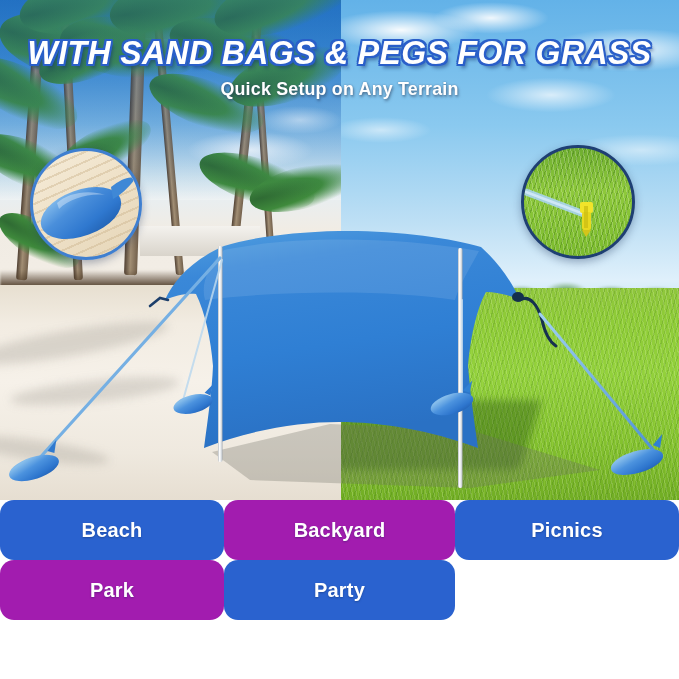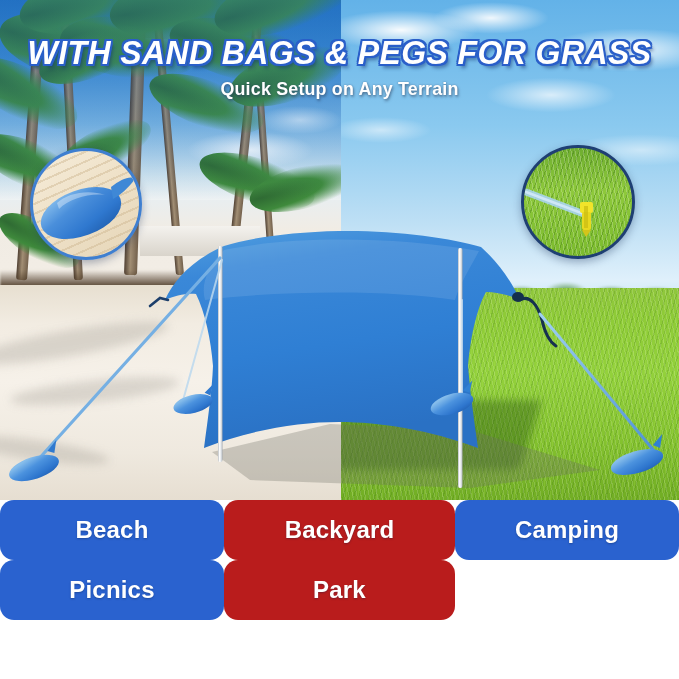--- a/index.html
+++ b/index.html
@@ -214,28 +214,28 @@
     grid-template-columns: 224px 231px 224px;
     grid-template-rows: 60px 60px 59px;
   }
   .cell {
     display: flex;
     align-items: center;
     justify-content: center;
     color: #ffffff;
     font-family: "Liberation Sans", sans-serif;
     font-weight: bold;
-    font-size: 24px;
+    font-size: 20px;
     letter-spacing: .2px;
     text-shadow: 0 1px 2px rgba(10,30,70,.35);
     white-space: nowrap;
     border-radius: 14px;
   }
   .cell.dark  { background: #2a62cf; }
-  .cell.light { background: #b91c1c; }
+  .cell.light { background: #a21caf; }
 </style>
 </head>
 <body>
 
 <div id="stage">
 
   <div class="photo">
 
     <div class="half-beach">
       <div class="beach-sky"></div>
@@ -400,20 +400,20 @@
     <div class="headline-block">
       <div class="headline">WITH SAND BAGS &amp; PEGS FOR GRASS</div>
       <div class="subhead">Quick Setup on Any Terrain</div>
     </div>
 
   </div>
 
   <div class="usecase-grid">
     <div class="cell dark">Beach</div>
     <div class="cell light">Backyard</div>
-    <div class="cell dark">Camping</div>
 
     <div class="cell dark">Picnics</div>
     <div class="cell light">Park</div>
 
+    <div class="cell dark">Party</div>
   </div>
 
 </div>
 
 </body></html>

